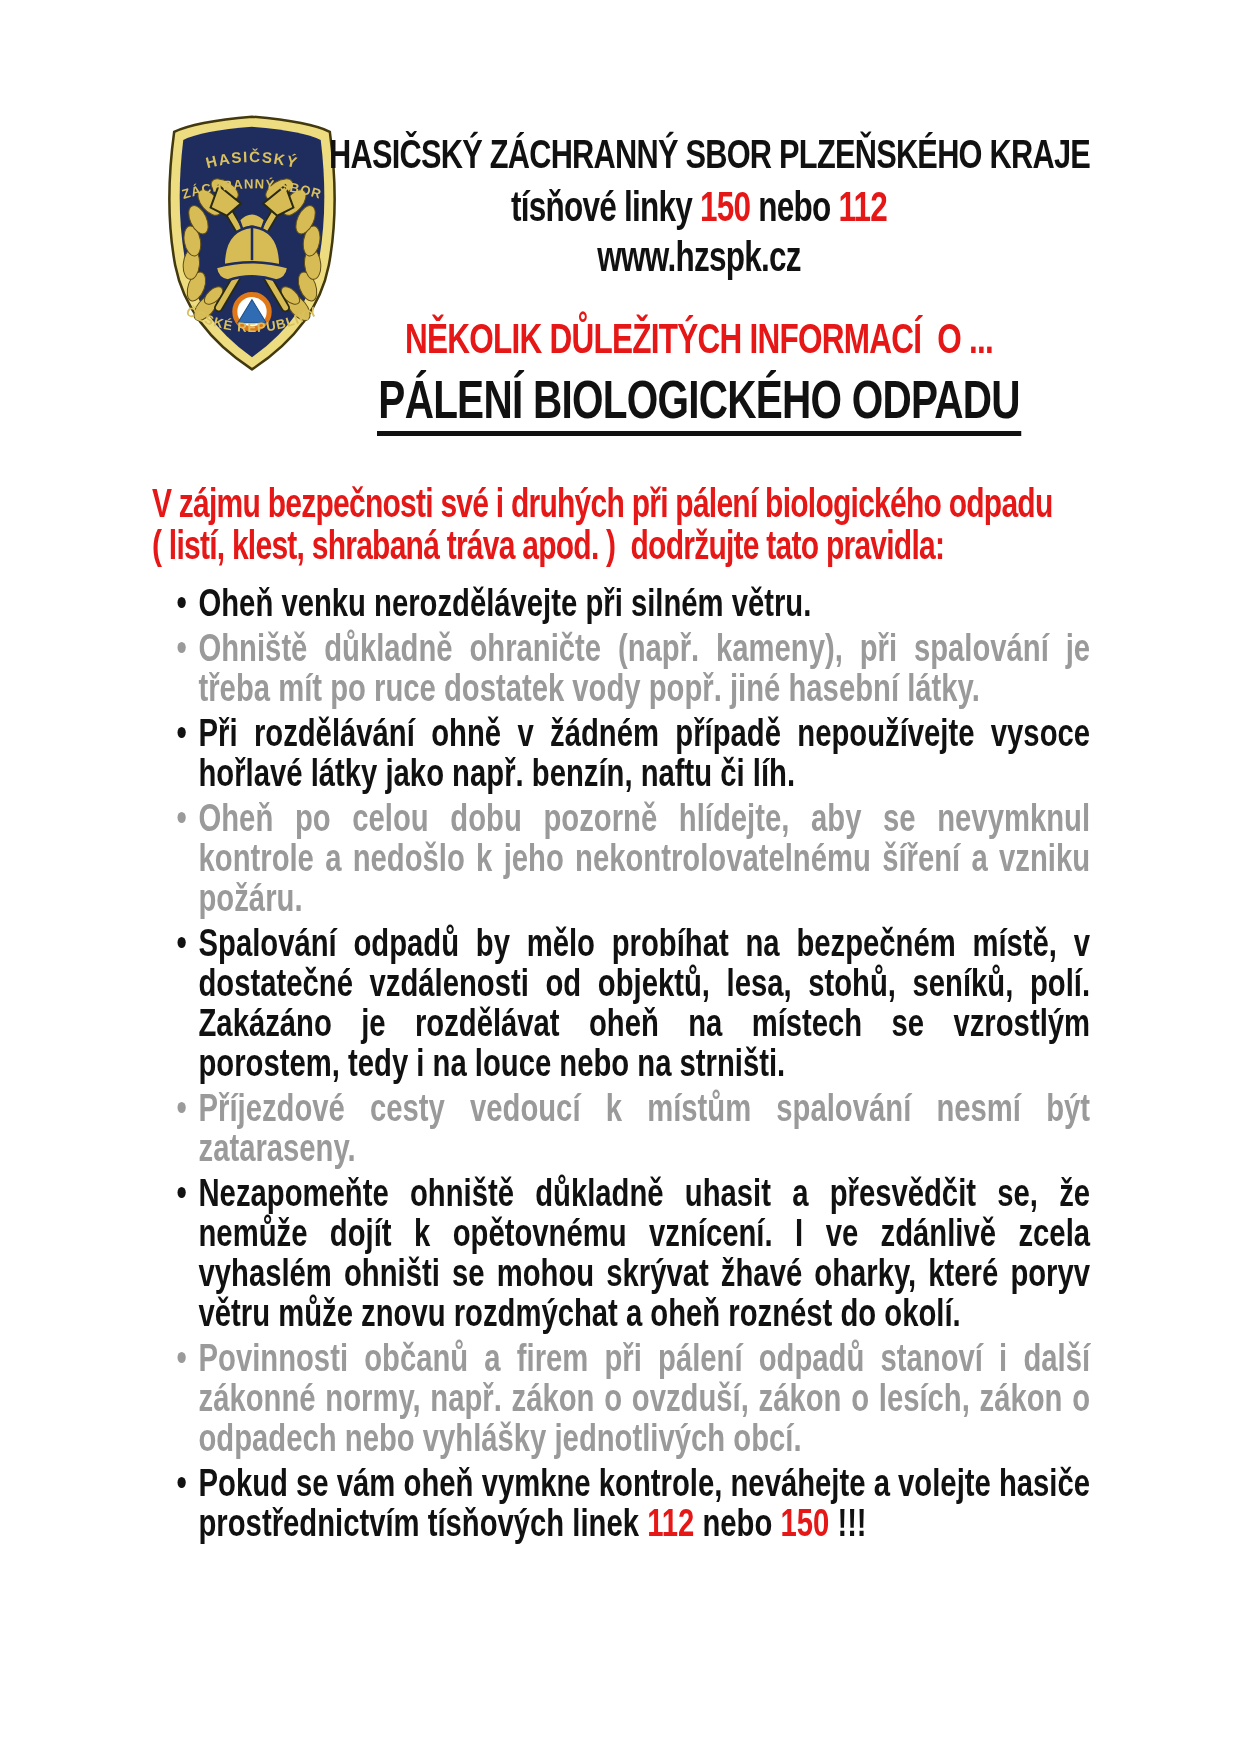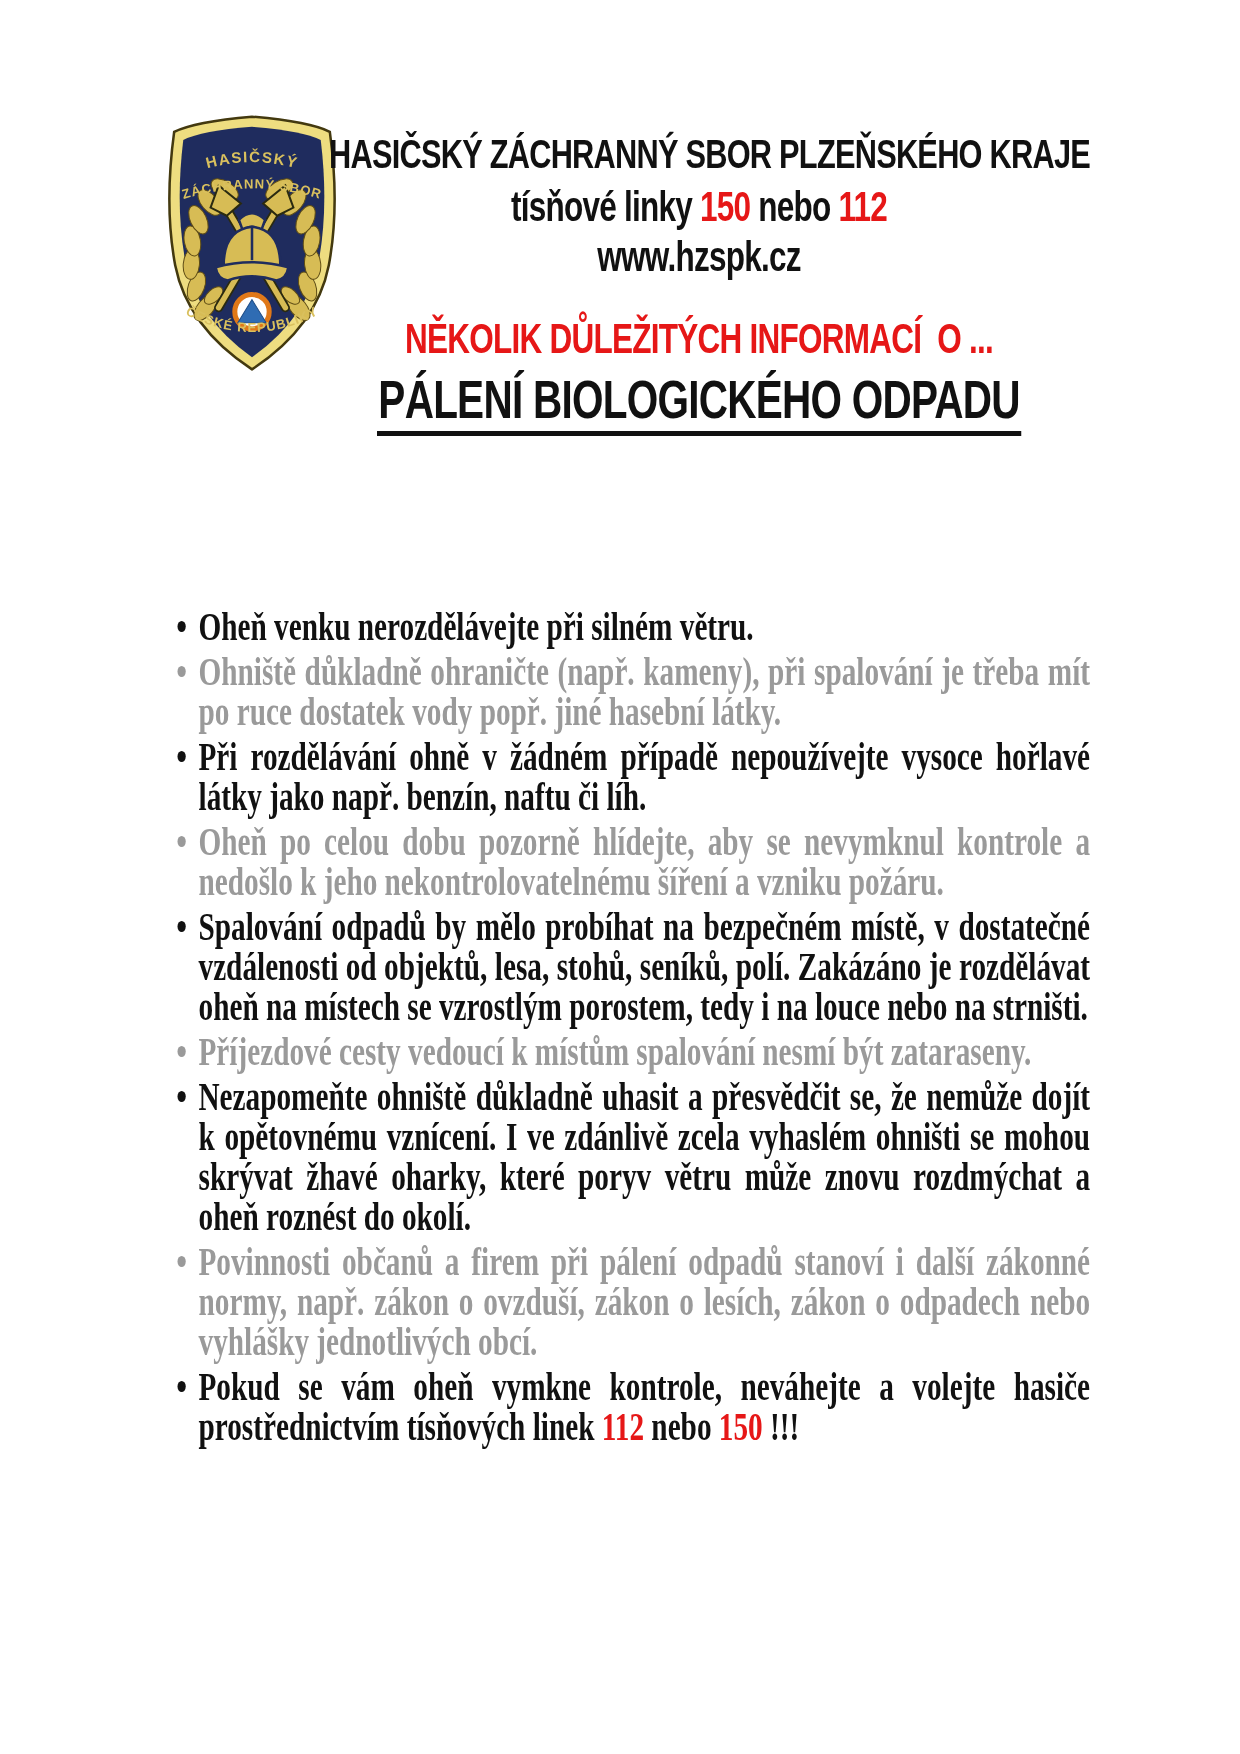--- a/index.html
+++ b/index.html
@@ -19,21 +19,21 @@
   .phones   { font-size:42px; line-height:50px; letter-spacing:-1px; white-space:pre; }
   .site     { font-size:42px; line-height:50px; letter-spacing:-1px; }
   .subtitle { font-size:42px; line-height:50px; margin-top:32px; white-space:pre; letter-spacing:-1px; }
   .title-row  { margin-top:6px; }
   .title-text { display:inline-block; font-size:54px; line-height:58px;
                 border-bottom:5px solid #111111; padding:0 2px 3px 2px; letter-spacing:-1px; }
 
   .intro { position:absolute; left:152px; top:482px; width:936px; }
   .intro .line { font-size:40px; line-height:42px; white-space:pre; letter-spacing:-1px; }
 
-  .rules-block { position:absolute; left:152px; top:607px; width:938px;font-family:Liberation Serif, serif; }
+  .rules-block { position:absolute; left:152px; top:583px; width:938px; }
   ul.rules { list-style:none; margin:0; padding:0; }
   .rules li {
     position:relative; padding-left:62px; margin:0 0 5px 0;
     font-size:39px; line-height:40px; text-align:justify;
   }
   .rules li::before {
     content:""; position:absolute; left:34px; top:14px;
     width:11px; height:11px; border-radius:50%; background:currentColor;
   }
   .rules li.gray { color:#9a9a9a; }
@@ -115,20 +115,26 @@
       <div class="org">HASIČSKÝ ZÁCHRANNÝ SBOR PLZEŇSKÉHO KRAJE</div>
       <div class="phones"><span>tísňové linky </span><span class="red">150</span><span> nebo </span><span class="red">112</span></div>
       <div class="site">www.hzspk.cz</div>
       <div class="subtitle red">NĚKOLIK DŮLEŽITÝCH INFORMACÍ  O ...</div>
       <div class="title-row">
         <span class="title-text">PÁLENÍ BIOLOGICKÉHO ODPADU</span>
       </div>
     </div>
   </div>
 
+  <div class="intro red">
+    <div class="condense">
+      <div class="line">V zájmu bezpečnosti své i druhých při pálení biologického odpadu</div>
+      <div class="line">( listí, klest, shrabaná tráva apod. )  dodržujte tato pravidla:</div>
+    </div>
+  </div>
 
   <div class="rules-block">
     <div class="condense">
       <ul class="rules">
         <li class="black">Oheň venku nerozdělávejte při silném větru.</li>
         <li class="gray">Ohniště důkladně ohraničte (např. kameny), při spalování je třeba mít po ruce dostatek vody popř. jiné hasební látky.</li>
         <li class="black">Při rozdělávání ohně v žádném případě nepoužívejte vysoce hořlavé látky jako např. benzín, naftu či líh.</li>
         <li class="gray">Oheň po celou dobu pozorně hlídejte, aby se nevymknul kontrole a nedošlo k jeho nekontrolovatelnému šíření a vzniku požáru.</li>
         <li class="black">Spalování odpadů by mělo probíhat na bezpečném místě, v dostatečné vzdálenosti od objektů, lesa, stohů, seníků, polí. Zakázáno je rozdělávat oheň na místech se vzrostlým porostem, tedy i na louce nebo na strništi.</li>
         <li class="gray">Příjezdové cesty vedoucí k místům spalování nesmí být zataraseny.</li>

